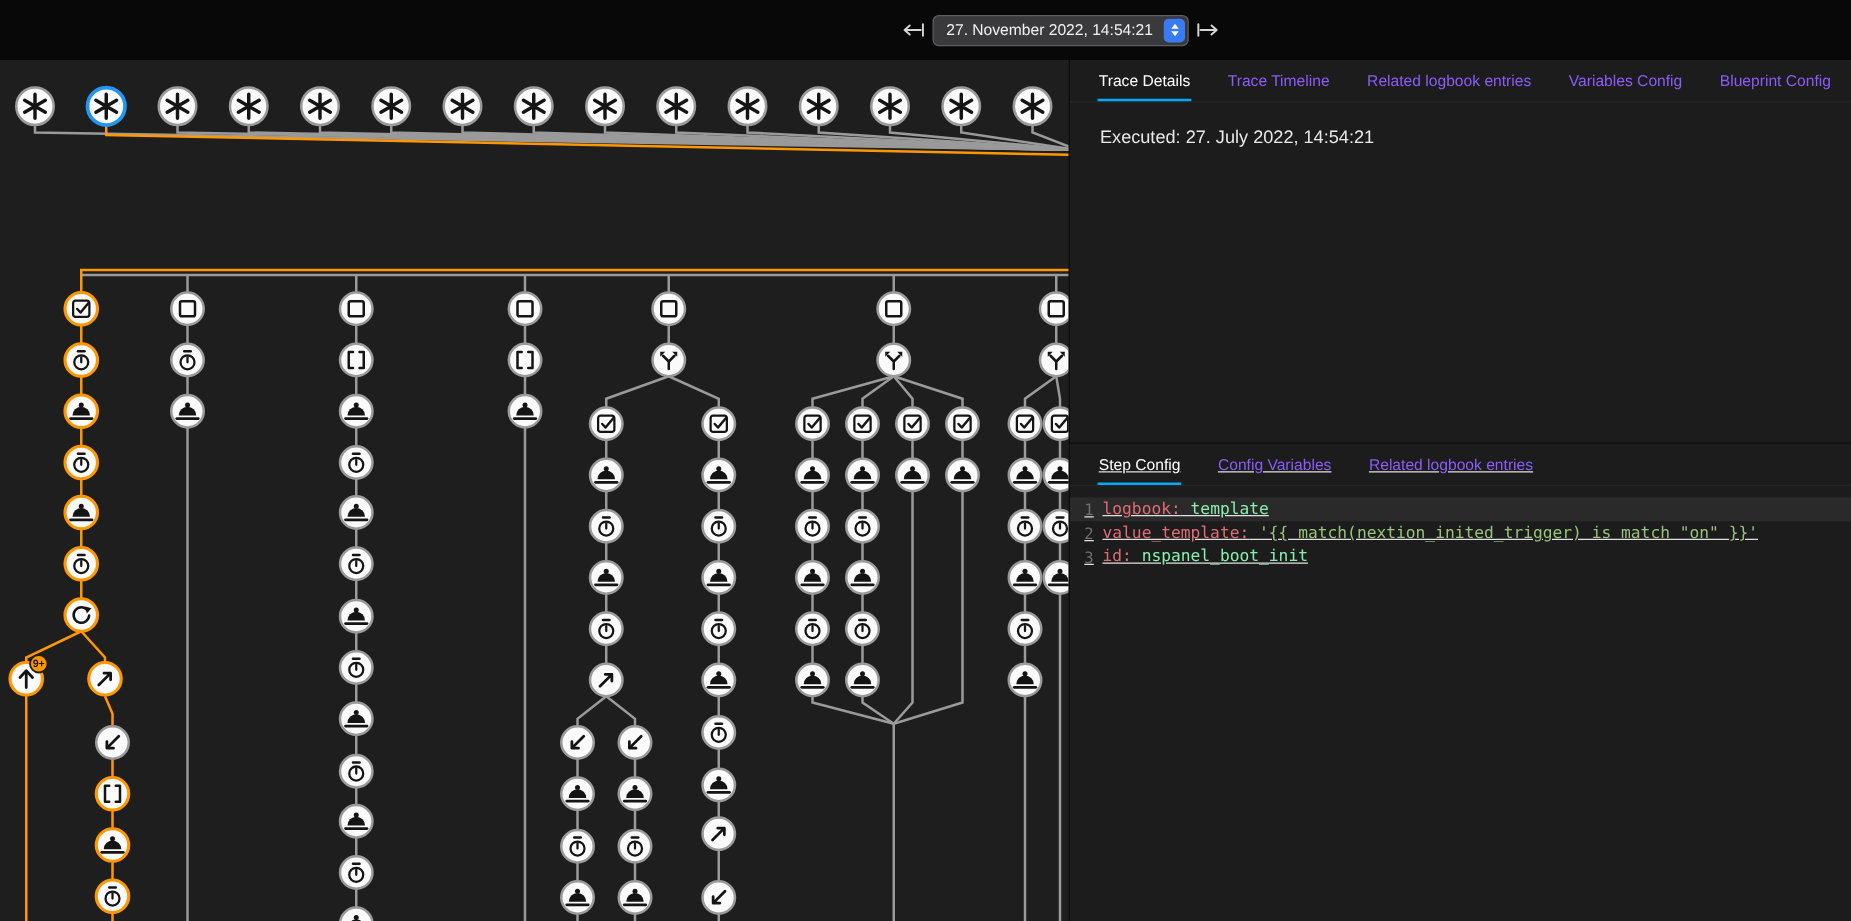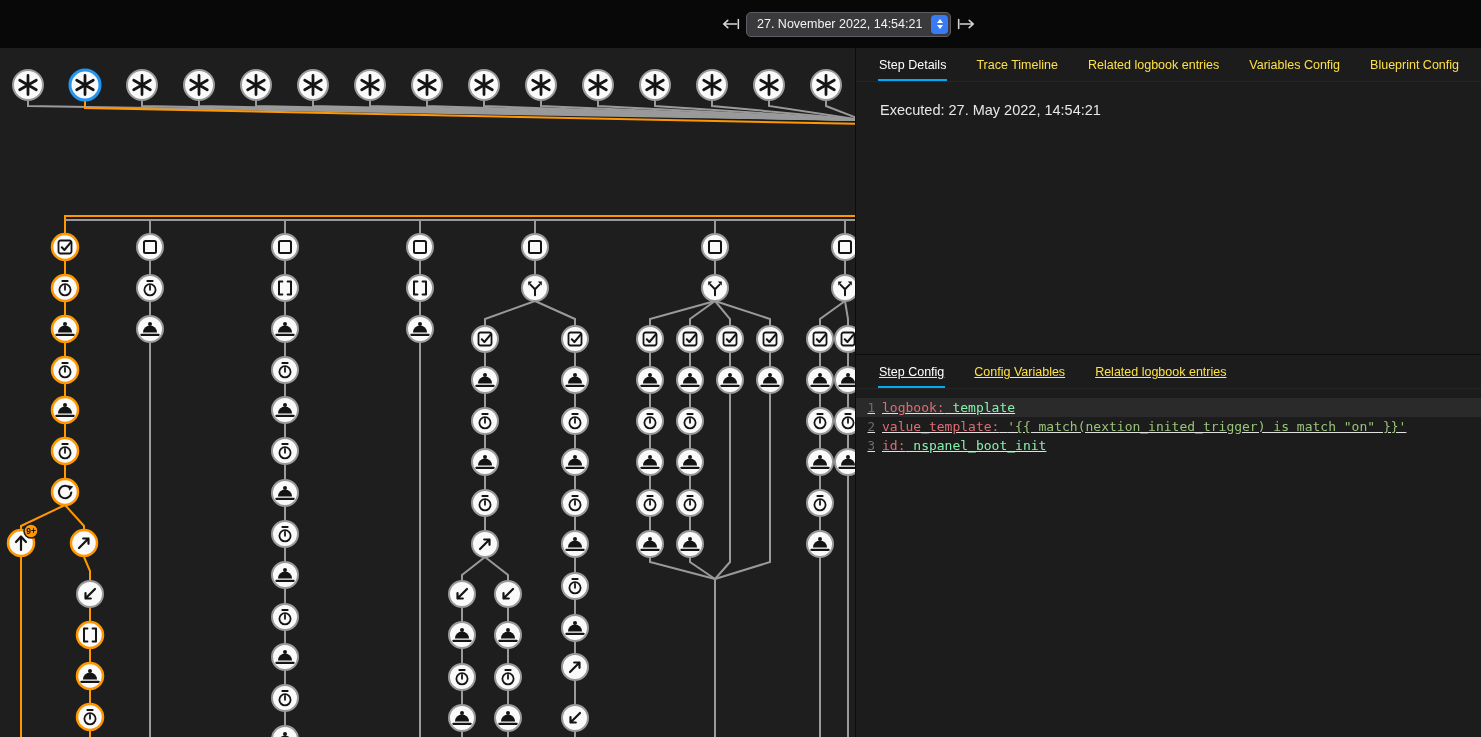--- a/index.html
+++ b/index.html
@@ -22,21 +22,21 @@
   .stepper i{display:block;width:0;height:0;border-left:3.5px solid transparent;border-right:3.5px solid transparent;}
   .stepper .up{border-bottom:4.5px solid #fff;}
   .stepper .dn{border-top:4.5px solid #fff;}
   
   .graph-area{position:absolute;left:0;top:48px;width:855px;height:689px;background:#1e1e1e;cursor:grab;}
   
   .right-panel{position:absolute;left:855px;top:48px;width:626px;height:689px;display:flex;flex-direction:column;background:#1c1c1c;border-left:1px solid #0c0c0c;}
   .panel-top{height:306px;flex:none;}
   .panel-bottom{flex:1;border-top:1px solid #0c0c0c;text-decoration:underline;}
   .tabbar{display:flex;gap:28px;padding:0 10px 0 22px;border-bottom:1px solid #262626;align-items:flex-end;}
-  .tab{font-size:12.5px;color:#fde047;padding:10px 1px 7px;border-bottom:2px solid transparent;cursor:pointer;white-space:nowrap;}
+  .tab{font-size:12.5px;color:#8b5cf6;padding:10px 1px 7px;border-bottom:2px solid transparent;cursor:pointer;white-space:nowrap;}
   .tab.active{color:#ffffff;border-bottom-color:#03a9f4;}
   .executed{font-size:14.5px;color:#e8e8e8;padding:20px 24px;}
   
   .code{margin-top:9px;font-family:"DejaVu Sans Mono",monospace;}
   .code-line{display:flex;height:19px;align-items:center;}
   .code-line.active{background:#2a2a2a;}
   .ln{width:19px;flex:none;text-align:right;padding-right:7px;color:#6e6e6e;font-size:12.5px;}
   .src{white-space:pre;font-size:13px;}
   .tok-key{color:#e06c75;}
   .tok-plain{color:#86efac;}
@@ -865,27 +865,27 @@
           <line x1="-8.6" y1="5.8" x2="8.6" y2="5.8" stroke="#141414" stroke-width="2.2" stroke-linecap="round"></line>
           <circle cx="0" cy="-5" r="2" fill="#141414"></circle>
         </g>
       </g>
     </svg>
 </div>
 
 <div class="right-panel">
   <section class="panel-top">
     <div class="tabbar" id="details-tabs">
-        <div class="tab active">Step Details</div>
+        <div class="tab active">Trace Details</div>
         <div class="tab">Trace Timeline</div>
         <div class="tab">Related logbook entries</div>
         <div class="tab">Variables Config</div>
         <div class="tab">Blueprint Config</div>
       </div>
-    <div class="executed">Executed: 27. May 2022, 14:54:21</div>
+    <div class="executed">Executed: 27. July 2022, 14:54:21</div>
   </section>
   <section class="panel-bottom">
     <div class="tabbar" id="config-tabs">
         <div class="tab active">Step Config</div>
         <div class="tab">Config Variables</div>
         <div class="tab">Related logbook entries</div>
       </div>
     <div class="code" id="code-block">
         <div class="code-line active">
           <span class="ln">1</span>

